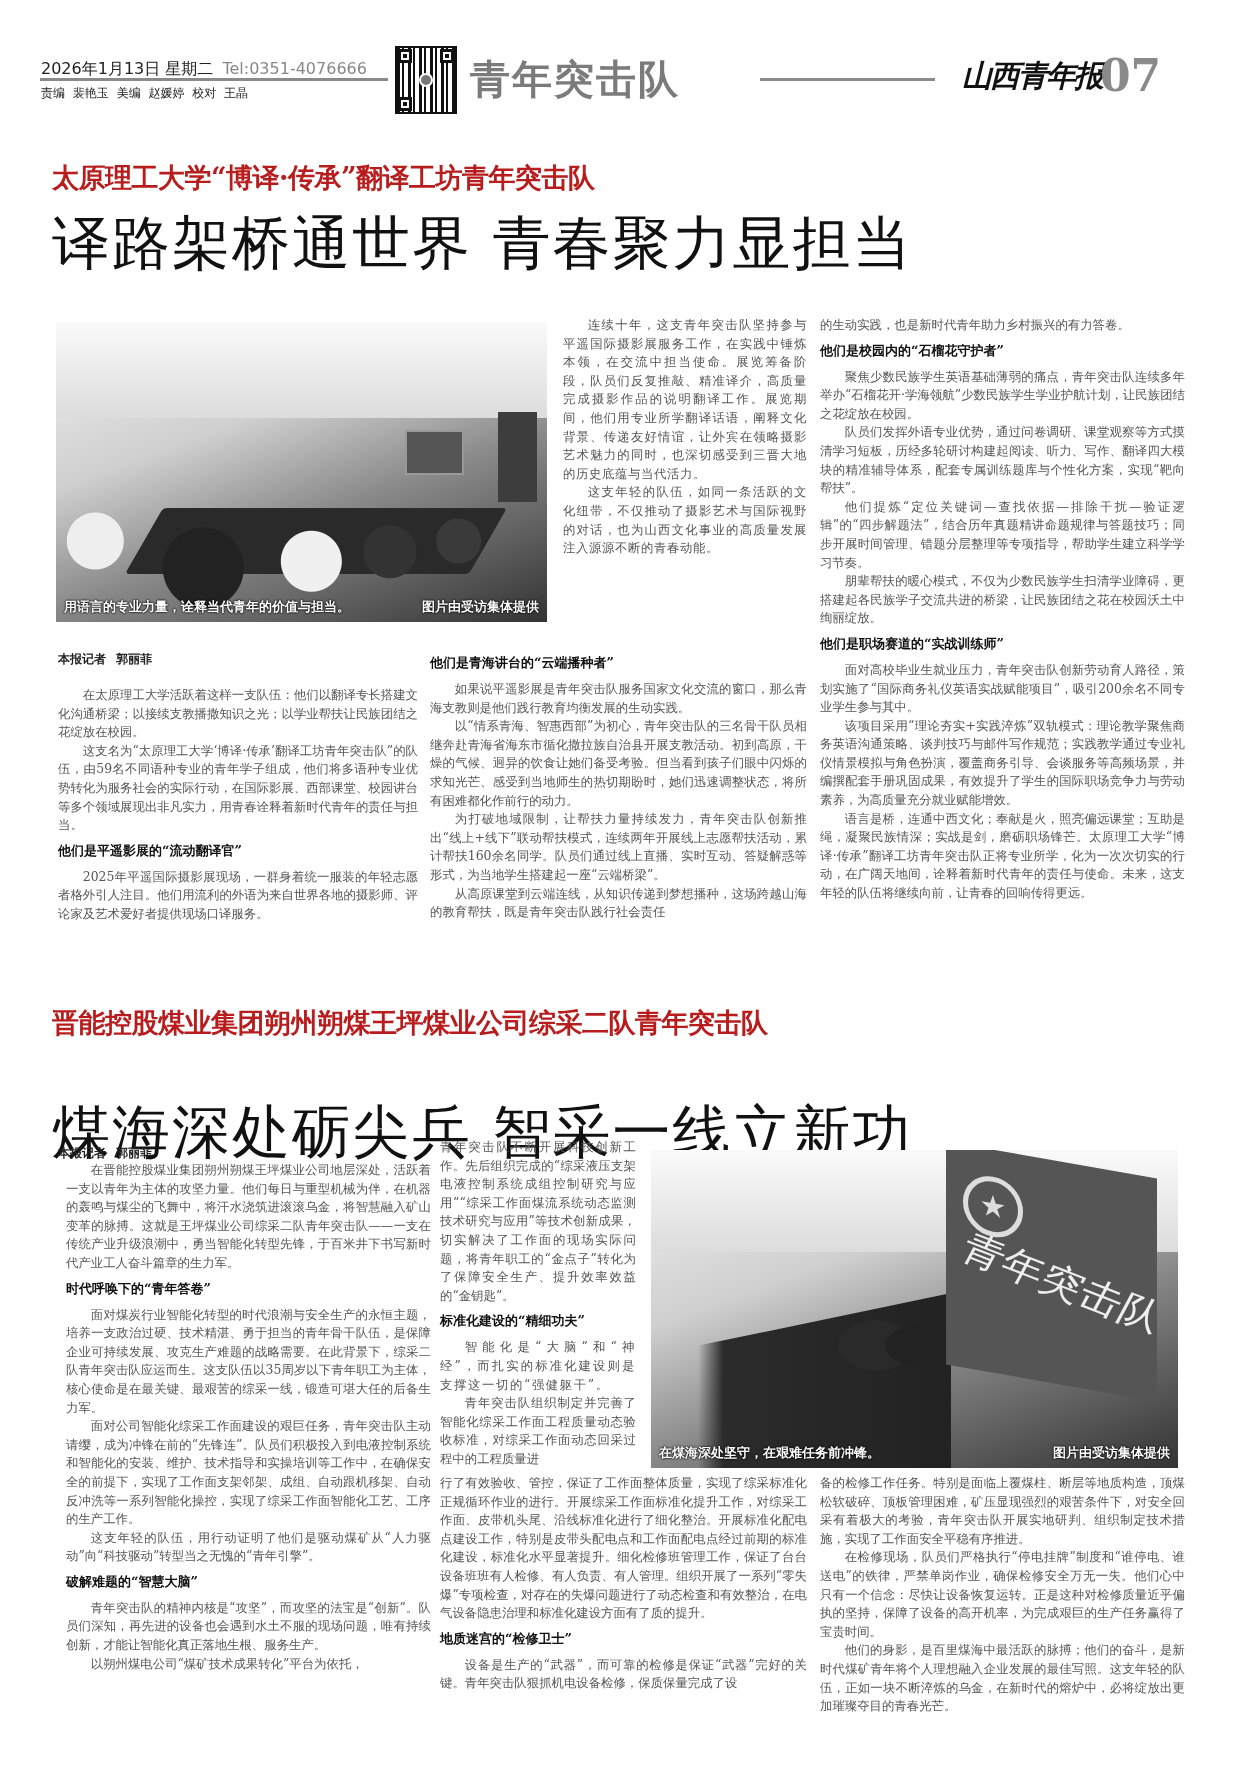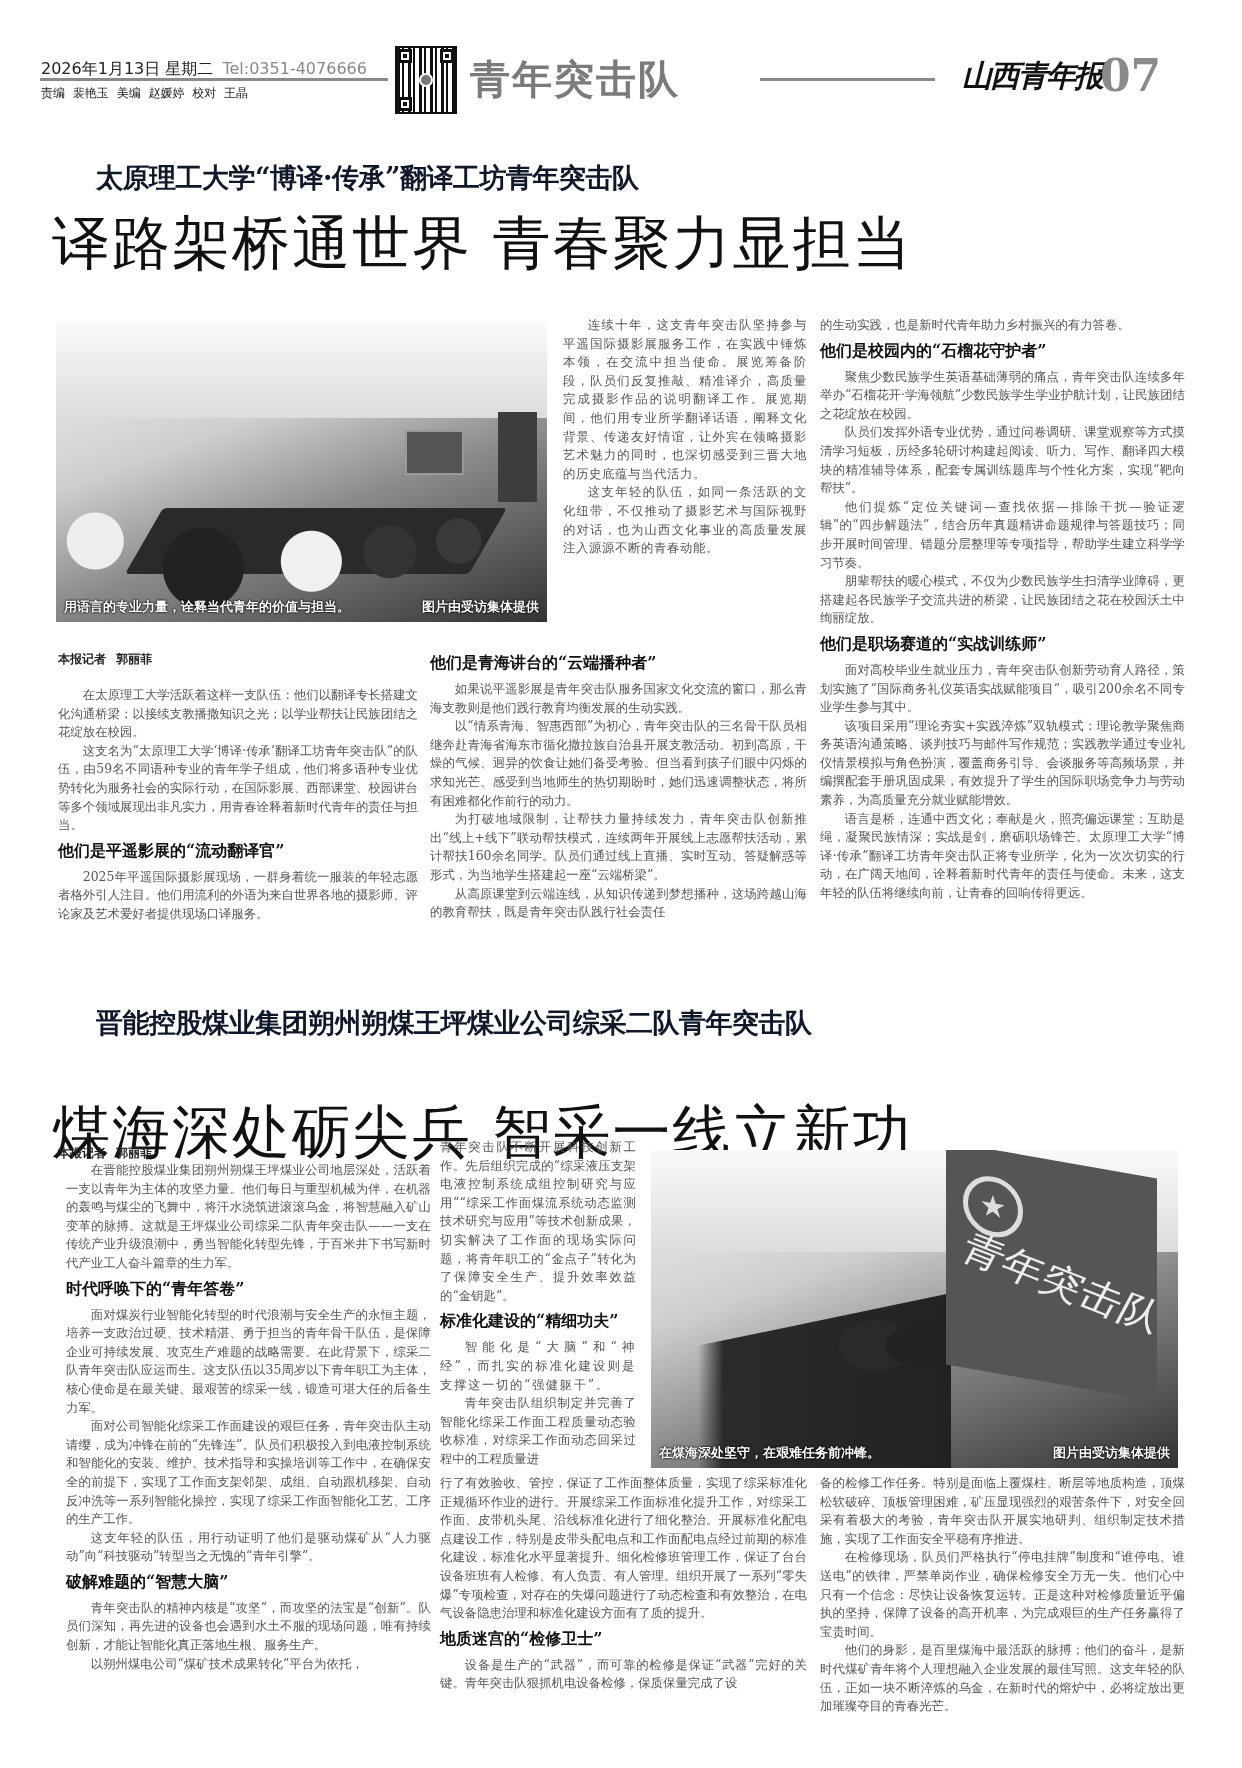--- a/index.html
+++ b/index.html
@@ -17,21 +17,21 @@
       #fff; border: 2px solid #111; }
   .qr .corner { position: absolute; width: 14px; height: 14px; border: 3px solid #111; background: #fff; }
   .qr .corner::after { content:""; position:absolute; left:2px; top:2px; width:4px; height:4px; background:#111; }
   .qr .logo { position:absolute; left: 22px; top: 25px; width: 14px; height: 14px; border-radius: 50%; background: #777; border: 2px solid #fff; }
   .section-title { left: 470px; top: 52px; font-size: 40px; font-weight: bold; color: #7b7b7b; letter-spacing: 2px; white-space: nowrap; }
   .mast-rule-right { left: 760px; top: 78px; width: 175px; height: 3px; background: #8a8a8a; }
   .paper-logo { left: 938px; top: 56px; font-size: 30px; font-style: italic; font-weight: bold; color: #111; letter-spacing: -2px; white-space: nowrap; margin-left: 24px; }
   .page-num { left: 1100px; top: 50px; font-size: 44px; font-weight: bold; color: #8a8a8a; }
 
   
-  .kicker { font-size: 27px; color: #0f172a; font-weight: bold; white-space: nowrap; letter-spacing: -0.5px; margin-left: 44px; }
+  .kicker { font-size: 27px; color: #b91c1c; font-weight: bold; white-space: nowrap; letter-spacing: -0.5px; }
   .headline { font-size: 58px; color: #111; font-weight: normal; white-space: nowrap; letter-spacing: 2px; }
 
   
   .photo { background: linear-gradient(160deg, #f2f2f2 0%, #cfcfcf 35%, #8a8a8a 60%, #333 100%); overflow: hidden; }
   .photo .ceiling { position:absolute; left:0; right:0; top:0; height: 32%; background: linear-gradient(180deg,#fafafa,#dcdcdc); }
   .photo .caption, .photo .credit { position: absolute; bottom: 6px; font-family: "DejaVu Sans", "Liberation Sans", sans-serif; font-size: 13px; color: #fff; font-weight: bold; text-shadow: 0 0 2px #000, 0 0 2px #000; white-space: nowrap; }
   .photo .caption { left: 8px; }
   .photo .credit { right: 8px; }
 
   .table-shape { position:absolute; left: 18%; top: 62%; width: 70%; height: 22%; background: #2a2a2a; transform: skewX(-30deg); border-radius: 4px; }
@@ -50,21 +50,21 @@
   .miners { position:absolute; left: 9%; bottom: 0; width: 48%; height: 55%; background:
       radial-gradient(ellipse at 90% 30%, #222 0 40px, transparent 41px),
       radial-gradient(ellipse at 70% 30%, #2a2a2a 0 36px, transparent 37px),
       linear-gradient(90deg, transparent 0, #2b2b2b 10%, #222 100%); clip-path: polygon(0 30%, 100% 0, 100% 100%, 0 100%); }
 
   
   .byline { font-family: "DejaVu Sans", "Liberation Sans", sans-serif; font-size: 12px; font-weight: bold; color: #222; white-space: nowrap; word-spacing: 6px; }
   .col { font-size: 12.4px; line-height: 18.6px; color: #555; text-align: justify; }
   .col p { text-indent: 2em; }
   .col p.noindent { text-indent: 0; }
-  .subhead { font-size: 16px; font-weight: bold; color: #111; line-height: 26px; margin: 3px 0 4px 0; white-space: nowrap; }
+  .subhead { font-size: 13px; font-weight: bold; color: #111; line-height: 26px; margin: 3px 0 4px 0; white-space: nowrap; }
 </style>
 </head>
 <body>
 
 <div class="abs mast-date">
   <span>2026年1月13日 星期二</span>
   <span class="tel">Tel:0351-4076666</span>
 </div>
 <div class="abs mast-rule-left"></div>
 <div class="abs mast-editors">责编 裴艳玉 美编 赵媛婷 校对 王晶</div>

